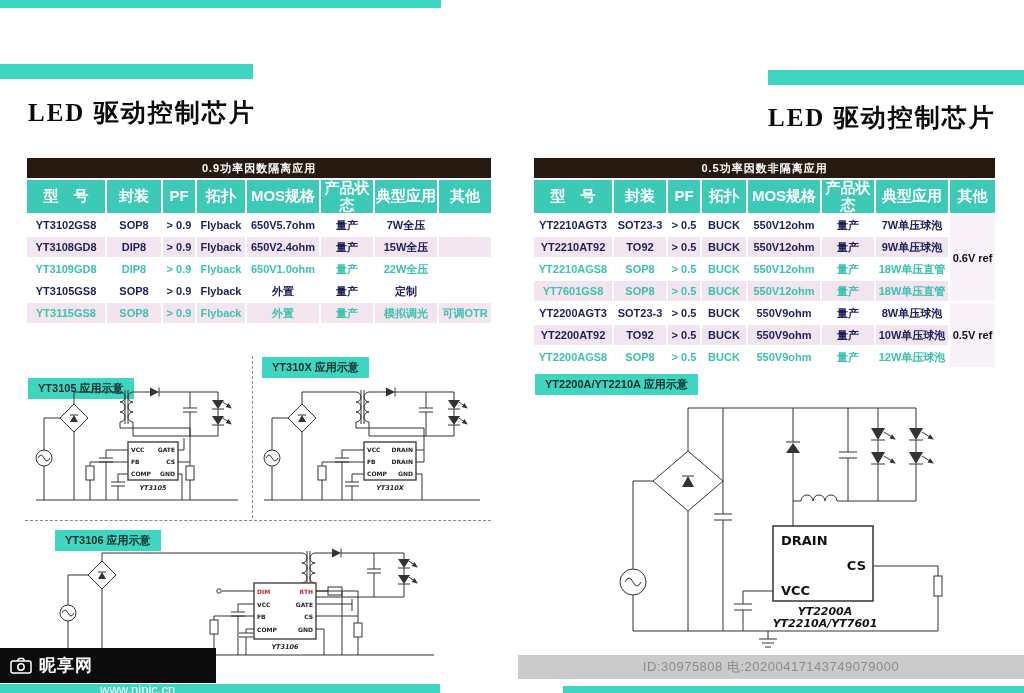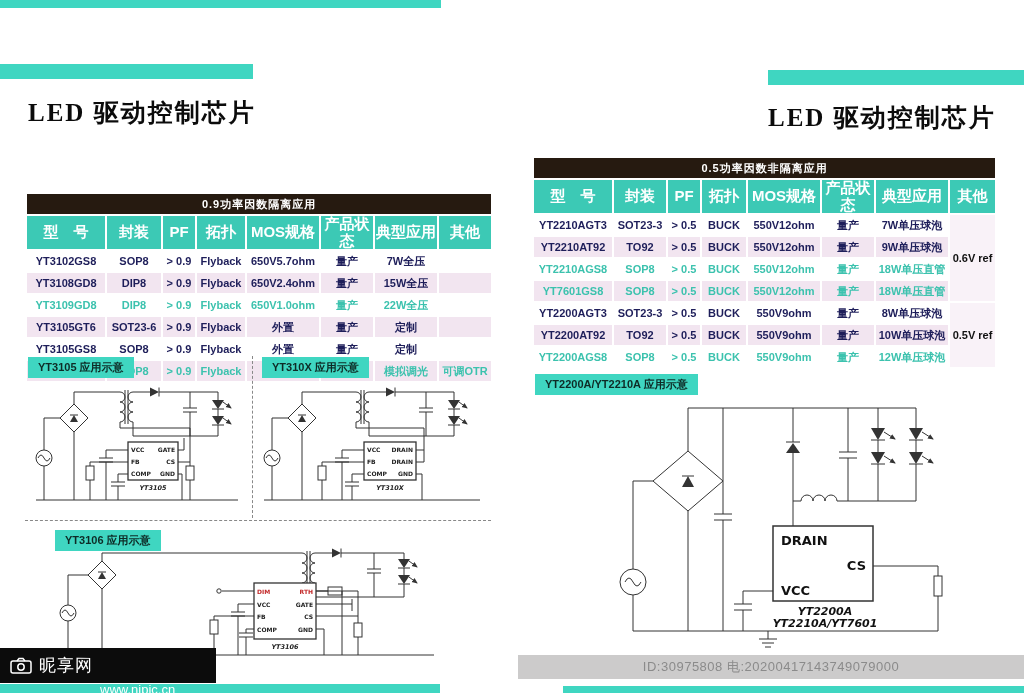--- a/index.html
+++ b/index.html
@@ -27,41 +27,41 @@
   .pin{font-size:6px;font-weight:700;fill:#222;}
   .pinr{font-size:6px;font-weight:700;fill:#c22626;}
   .icn{font-size:6.5px;font-style:italic;font-weight:700;fill:#222;}
   .bigpin{font-size:13px;font-weight:700;fill:#111;}
   .bigname{font-size:11px;font-style:italic;font-weight:700;fill:#111;}
   .w{stroke:#333;fill:none;stroke-width:1;}
   .f{fill:#333;stroke:none;}
   .box{fill:#fff;stroke:#333;stroke-width:1.3;}
   .wm-bar{position:absolute;left:0;top:648px;width:216px;height:35px;background:#0c0c0c;
           display:flex;align-items:center;gap:7px;padding:0 10px;z-index:10;}
-  .wm-site{color:#fff;font-size:17px;font-weight:400;letter-spacing:1px;white-space:nowrap;}
+  .wm-site{color:#fff;font-size:17px;font-weight:700;letter-spacing:1px;white-space:nowrap;}
   .wm-url{color:#fff;font-size:13px;white-space:nowrap;margin-top:48px;}
   .id-bar{position:absolute;left:518px;top:655px;width:506px;height:24px;background:#cccbcb;
           color:#8b8b8b;font-size:13px;display:flex;align-items:center;justify-content:center;
           letter-spacing:.5px;z-index:10;white-space:nowrap;}
 </style>
 </head>
 <body>
 
 <div class="page">
 
   <div class="bar" style="left:0;top:0;width:441px;height:8px;"></div>
   <div class="bar" style="left:0;top:64px;width:253px;height:15px;"></div>
   <div class="bar" style="left:768px;top:70px;width:256px;height:15px;"></div>
   <div class="bar" style="left:0;top:684px;width:440px;height:9px;"></div>
   <div class="bar" style="left:563px;top:686px;width:461px;height:7px;"></div>
 
   <div class="doc-title" style="left:28px;top:96px;">LED 驱动控制芯片</div>
   <div class="doc-title" style="left:768px;top:101px;">LED 驱动控制芯片</div>
 
-  <table class="chip" style="left:25px;top:156px;width:466px;margin-top:36px;">
+  <table class="chip" style="left:25px;top:156px;width:466px;">
     <colgroup>
       <col style="width:80px">
         <col style="width:56px">
         <col style="width:34px">
         <col style="width:50px">
       <col style="width:74px">
         <col style="width:54px">
         <col style="width:64px">
         <col style="width:54px">
     </colgroup>
@@ -100,30 +100,20 @@
       <td></td>
     </tr>
     <tr class="r hl">
       <td>YT3109GD8</td>
       <td>DIP8</td>
       <td>&gt; 0.9</td>
       <td>Flyback</td>
       <td>650V1.0ohm</td>
       <td>量产</td>
       <td>22W全压</td>
-      <td></td>
-    </tr>
-    <tr class="r alt">
-      <td>YT3105GT6</td>
-      <td>SOT23-6</td>
-      <td>&gt; 0.9</td>
-      <td>Flyback</td>
-      <td>外置</td>
-      <td>量产</td>
-      <td>定制</td>
       <td></td>
     </tr>
     <tr class="r">
       <td>YT3105GS8</td>
       <td>SOP8</td>
       <td>&gt; 0.9</td>
       <td>Flyback</td>
       <td>外置</td>
       <td>量产</td>
       <td>定制</td>
@@ -228,21 +218,21 @@
       <td>SOP8</td>
       <td>&gt; 0.5</td>
       <td>BUCK</td>
       <td>550V9ohm</td>
       <td>量产</td>
       <td>12W单压球泡</td>
     </tr>
   </tbody>
     </table>
 
-  <div class="tag" style="left:28px;top:357px;">YT3105 应用示意</div>
+  <div class="tag" style="left:28px;top:378px;">YT3105 应用示意</div>
   <div class="tag" style="left:262px;top:357px;">YT310X 应用示意</div>
   <div class="tag" style="left:55px;top:530px;text-align:right;">YT3106 应用示意</div>
   <div class="tag" style="left:535px;top:374px;">YT2200A/YT2210A 应用示意</div>
 
   <div class="dash-v" style="left:252px;top:356px;height:162px;"></div>
   <div class="dash-h" style="left:25px;top:520px;width:466px;"></div>
 
   <svg class="schem" style="left:28px;top:378px;" width="218" height="134" viewBox="0 0 218 134">
     <defs>
         <marker id="a1" markerWidth="7" markerHeight="7" refX="5" refY="2.5" orient="auto">

